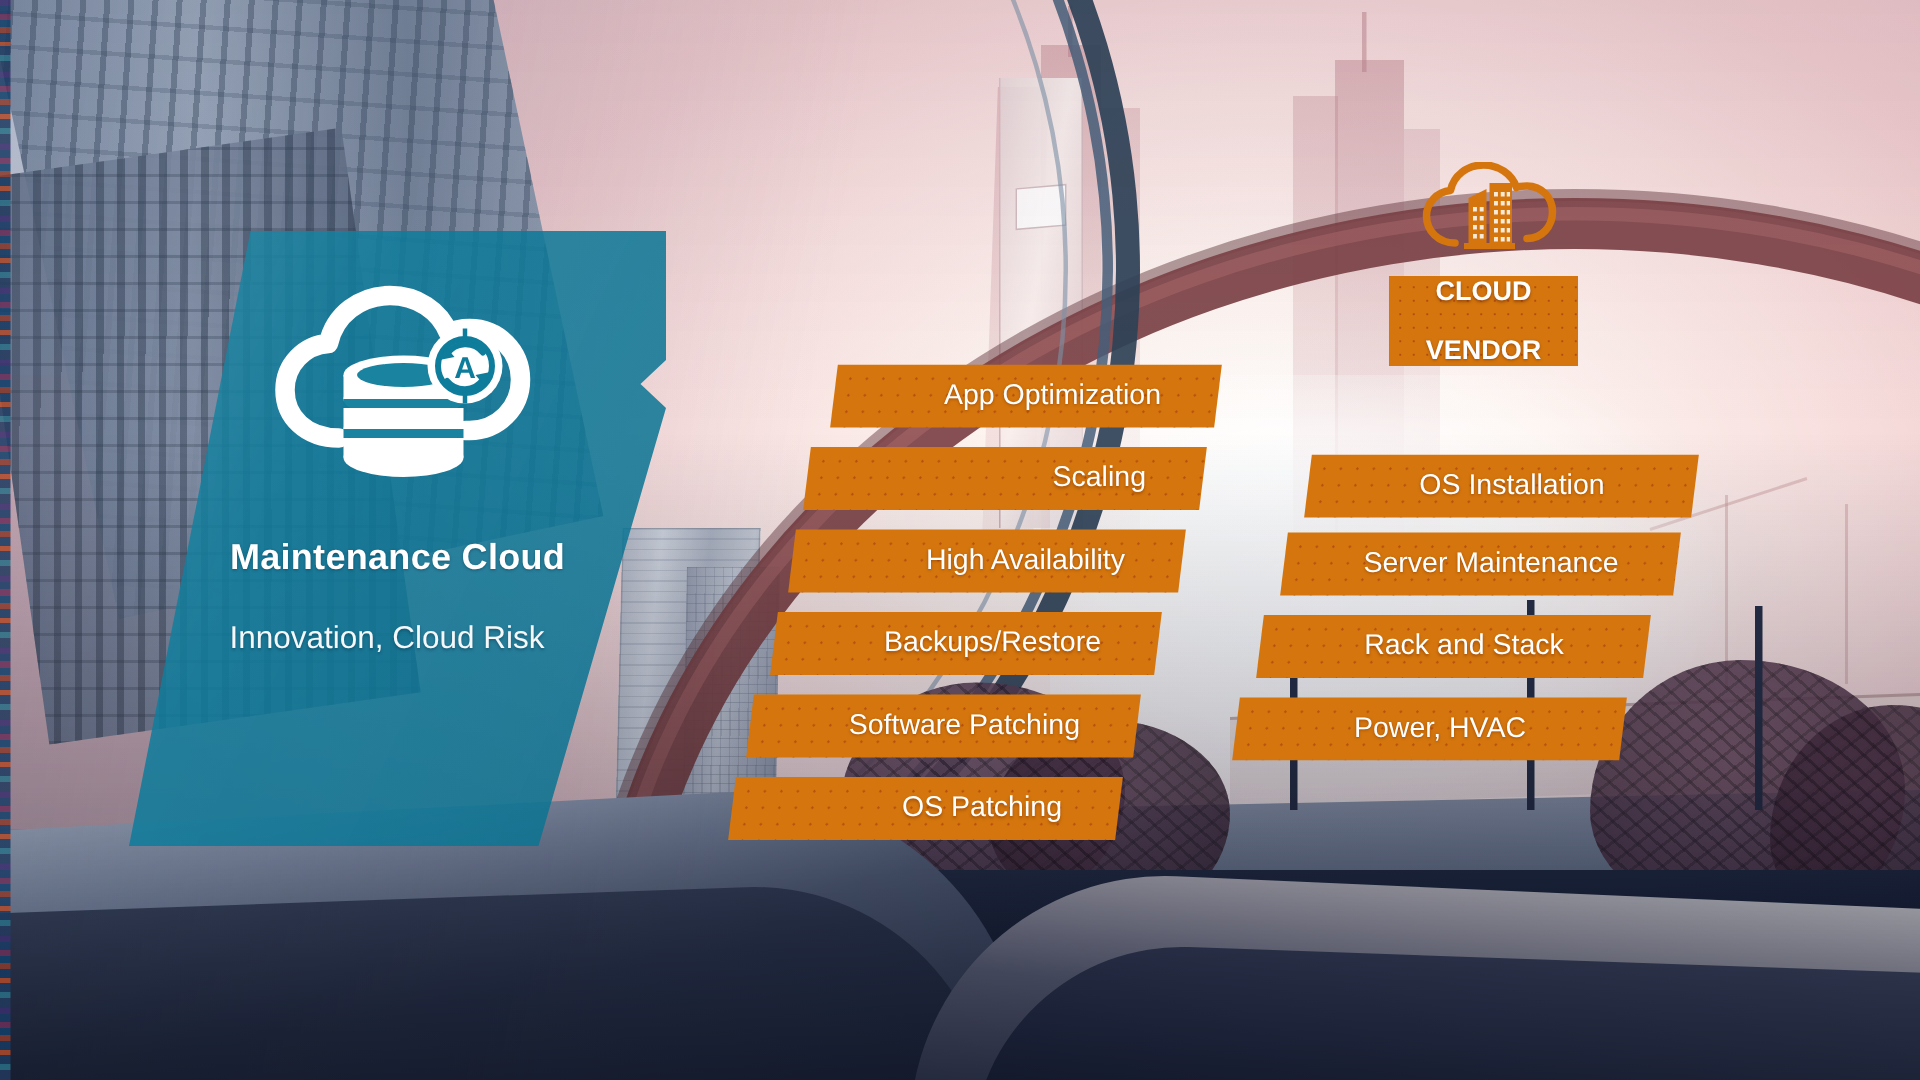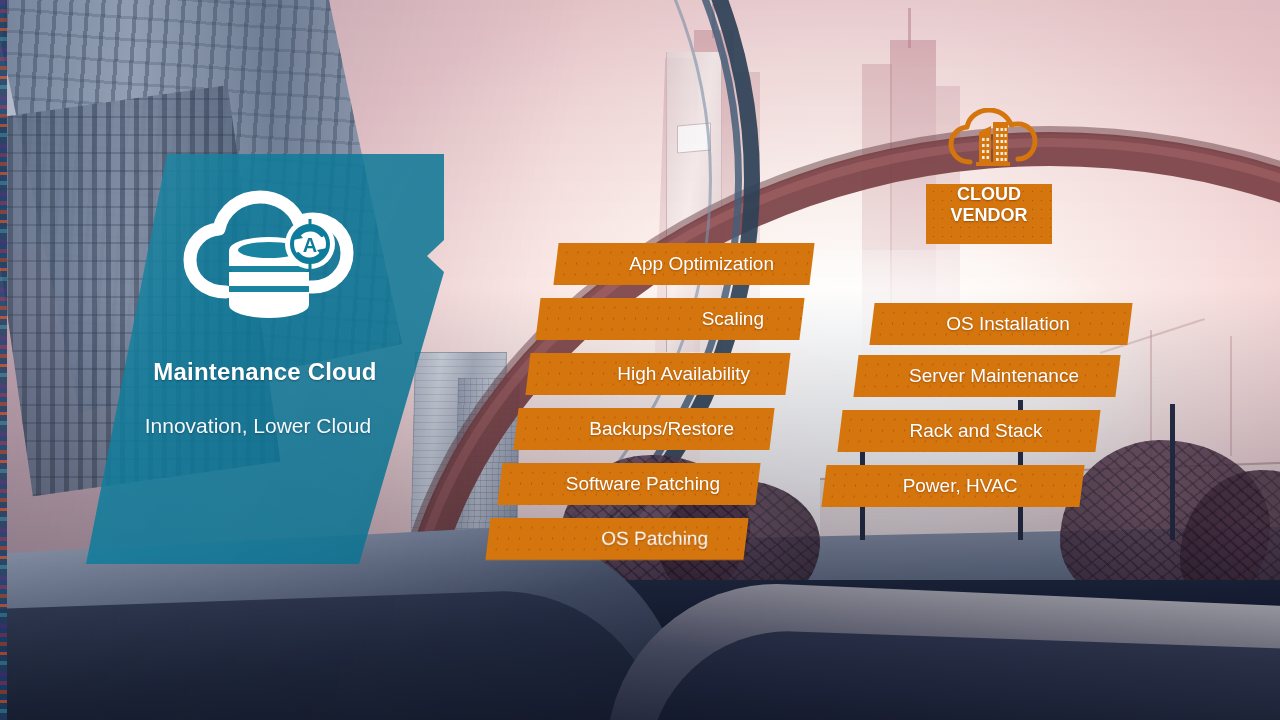--- a/index.html
+++ b/index.html
@@ -295,21 +295,21 @@
   
   .vendor-icon {
     position:absolute; left:946px; top:108px; width:92px; height:62px;
   }
   .vendor-icon svg { width:100%; height:100%; display:block; }
 
   .vendor-badge {
     position:absolute; left:926px; top:184px; width:126px; height:60px;
     background:#d4760d;
     display:flex; flex-direction:column;
-    align-items:center; justify-content:flex-start;
+    align-items:center; justify-content:space-between;
     line-height:1.18;
   }
   .vendor-badge::after {
     content:""; position:absolute; inset:0;
     background-image:radial-gradient(circle, rgba(150,40,20,.55) 0.7px, transparent 0.9px);
     background-size:9px 9px; background-position:3px 3px;
     pointer-events:none;
   }
   .vendor-badge span {
     position:relative; z-index:2;
@@ -452,21 +452,21 @@
         <path d="M142 65 A15 15 0 0 1 118 66" fill="none" stroke="#0e7c9b" stroke-width="4" stroke-linecap="round"></path>
         <polygon points="117,43 123,50 113,52" fill="#0e7c9b"></polygon>
         <polygon points="143,69 137,62 147,60" fill="#0e7c9b"></polygon>
         <text x="130" y="64" font-family="Liberation Sans, sans-serif" font-size="20" font-weight="bold" fill="#0e7c9b" text-anchor="middle">A</text>
         <line x1="130" y1="31" x2="130" y2="38" stroke="#0e7c9b" stroke-width="3"></line>
         <line x1="130" y1="74" x2="130" y2="81" stroke="#0e7c9b" stroke-width="3"></line>
       </svg>
     </div>
 
     <div class="panel-title">Maintenance Cloud</div>
-    <div class="panel-sub">Innovation, Lower Cloud</div>
+    <div class="panel-sub">Innovation, Cloud Risk</div>
   </div>
 
   <div class="vendor-icon">
     <svg viewBox="0 0 92 62" xmlns="http://www.w3.org/2000/svg">
       <path d="M24 54
                C13 54 5 46 5 36
                C5 27 12 20 21 19
                C23 9 32 2 43 2
                C53 2 62 8 65 17
                C67 16 70 16 72 16

